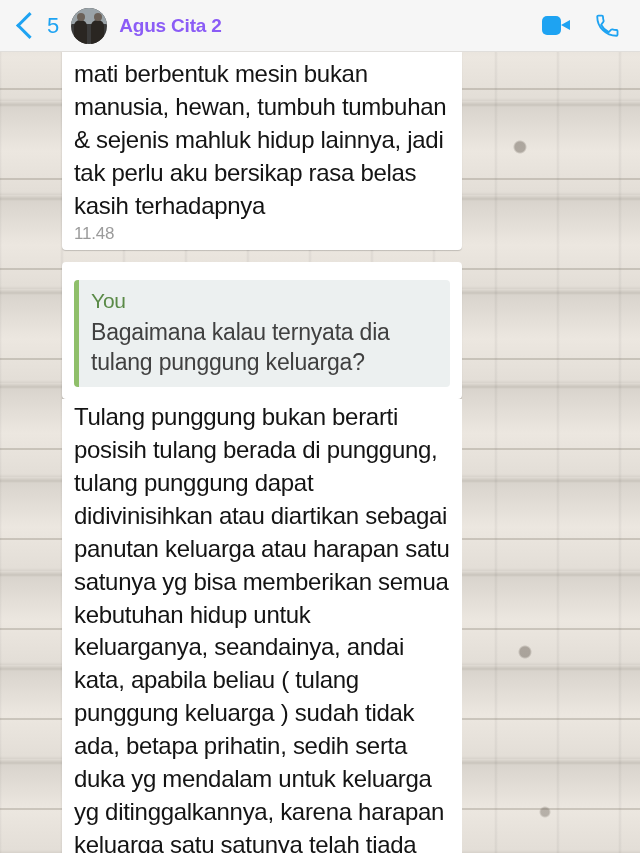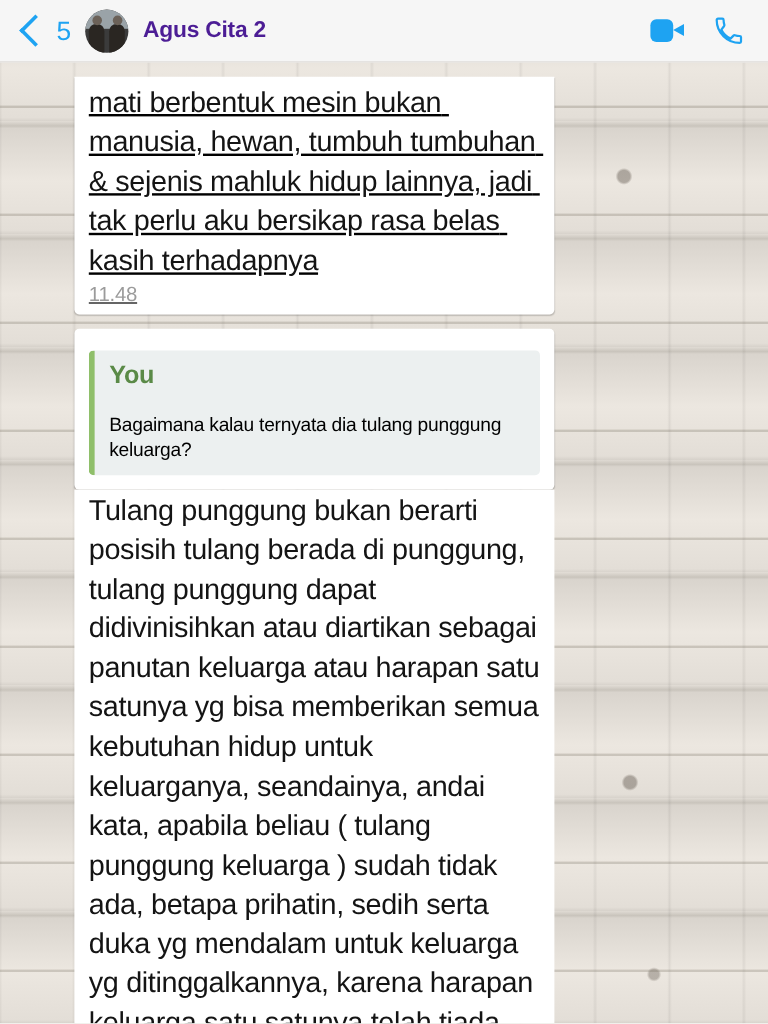--- a/index.html
+++ b/index.html
@@ -81,21 +81,21 @@
   .avatar .av-head.left { left: 5.5px; }
   .avatar .av-head.right { right: 5.5px; }
   .avatar .av-sky {
     position: absolute;
     top: 0; left: 0; right: 0;
     height: 16px;
     background: #9aa3a8;
   }
   .contact-name {
     font-size: 19px;
-    color: #4c1d95;
+    color: #8b5cf6;
     font-weight: 700;
     letter-spacing: -0.2px;
     white-space: nowrap;
     overflow: hidden;
   }
   .header-actions {
     margin-left: auto;
     display: flex;
     align-items: center;
     gap: 24px;
@@ -194,23 +194,22 @@
     background: #ffffff;
     margin-left: 62px;
     margin-right: 178px;
     border-radius: 4px;
     box-shadow: 0 1px 1px rgba(0,0,0,0.18);
     padding: 8px 12px 6px 12px;
     box-sizing: border-box;
   }
   .bubble.first {
     border-radius: 0 0 4px 4px;
-    margin-top: 12px;
+    margin-top: 0;
     padding-top: 6px;
-    text-decoration: underline;
   }
   .bubble-text {
     font-size: 24px;
     line-height: 1.37;
     color: #141414;
     letter-spacing: -0.3px;
     word-wrap: break-word;
     white-space: pre-wrap;
   }
   .meta {
@@ -225,28 +224,28 @@
     background: #ecf0f0;
     border-left: 5px solid #8fbf6a;
     border-radius: 4px;
     padding: 8px 10px 10px 12px;
     margin: 10px 0 8px 0;
     box-sizing: border-box;
   }
   .quote-author {
     color: #5a8a47;
     font-size: 21px;
-    font-weight: 700;
+    font-weight: 400;
     line-height: 1.2;
-    margin-bottom: 18px;
+    margin-bottom: 3px;
     letter-spacing: -0.2px;
   }
   .quote-text {
-    color: #000000;
-    font-size: 16px;
+    color: #404040;
+    font-size: 23px;
     line-height: 1.32;
     letter-spacing: -0.2px;
     white-space: pre-wrap;
   }
   .bubble.second {
     padding-top: 8px;
     padding-bottom: 4px;
     margin-top: 12px;
     border-radius: 4px;
   }

